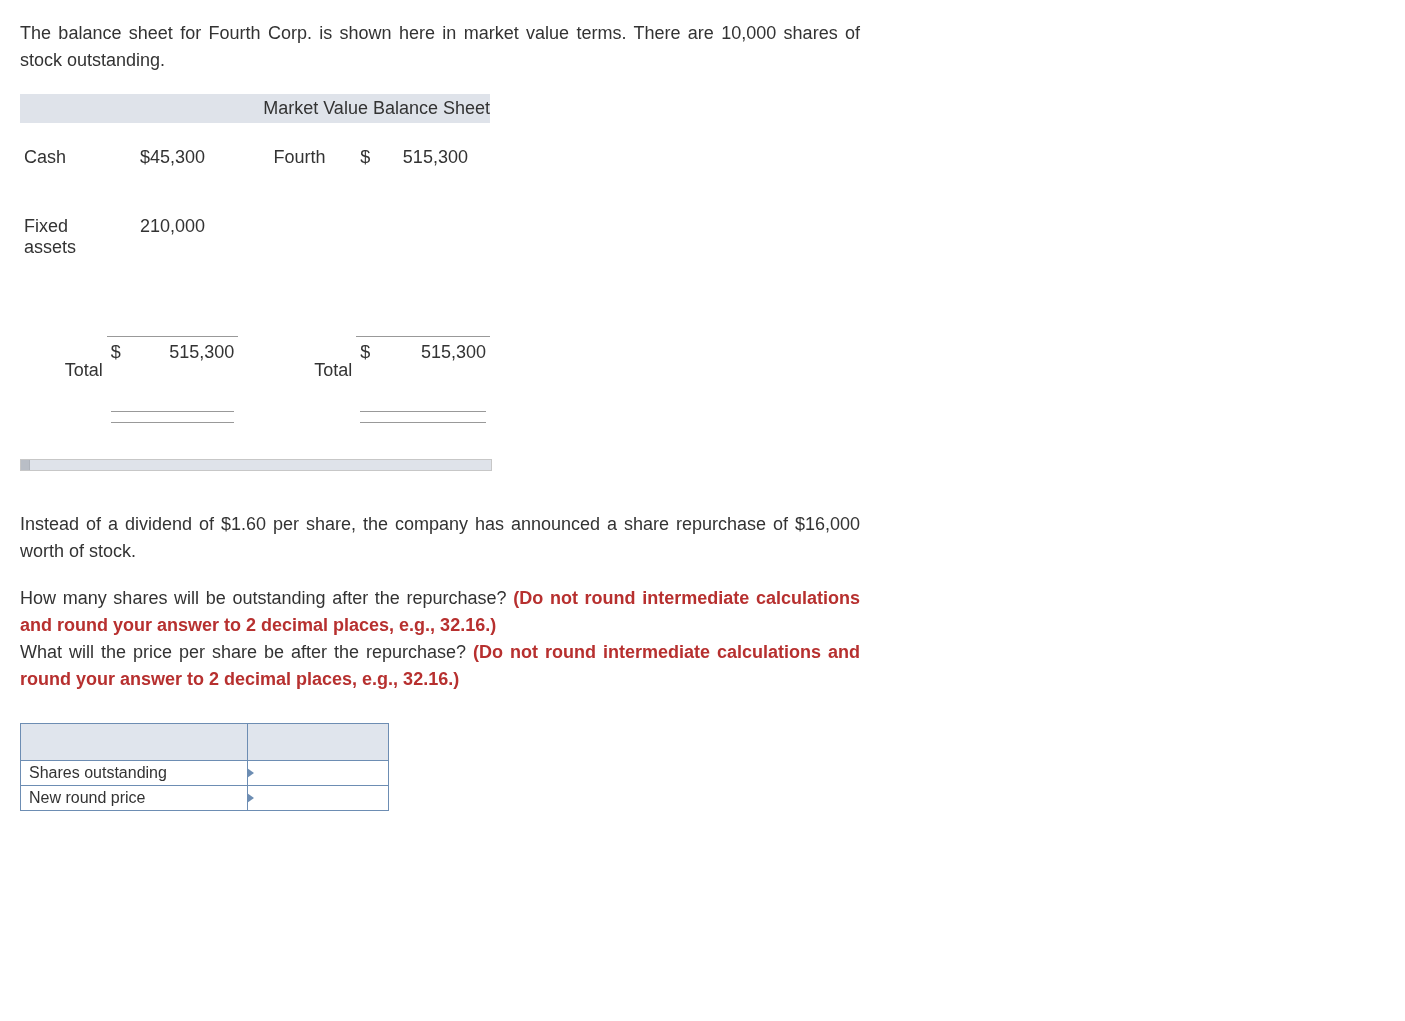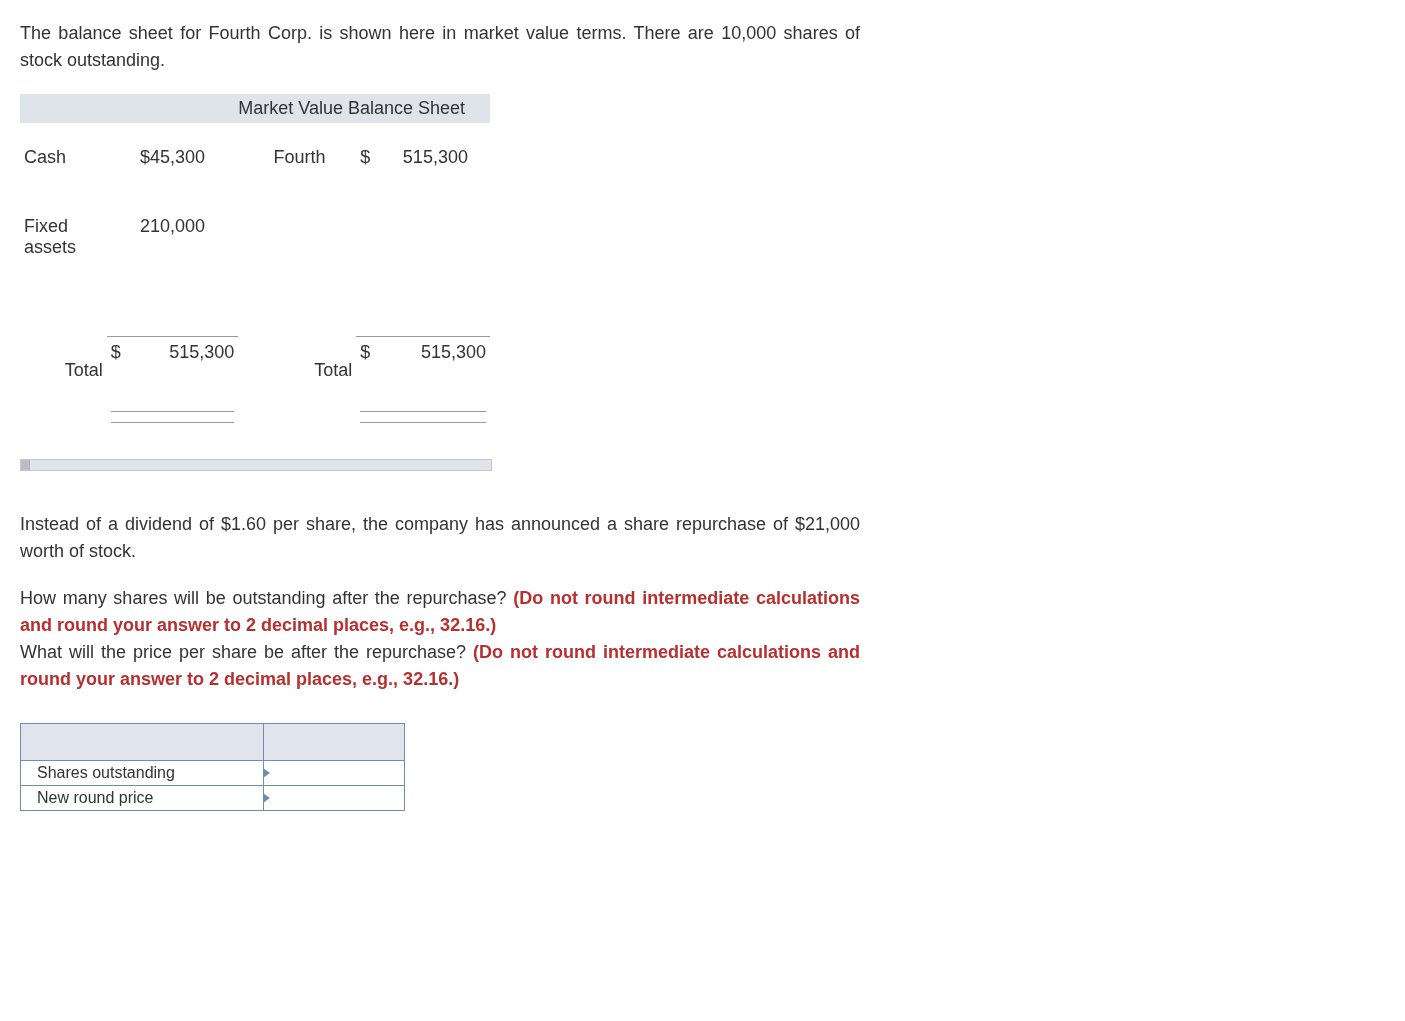--- a/index.html
+++ b/index.html
@@ -26,21 +26,21 @@
     border-collapse: collapse;
     width: 100%;
     font-size: 18px;
   }
   .balance-table td {
     padding: 24px 4px;
     vertical-align: top;
   }
   .hdr-row td {
     background: #dfe3ea;
-    text-align: left;
+    text-align: right;
     padding: 4px 0;
   }
   .hdr-row td:first-child {
     background: #dfe3ea;
   }
   .amount {
     text-align: center;
     white-space: nowrap;
   }
   .dollar {
@@ -95,21 +95,21 @@
     border: 1px solid #6d8db3;
     font-size: 16px;
     text-align: left;
   }
   .ans-header td {
     background: #e0e5ed;
     height: 34px;
   }
   .ans-label {
     width: 210px;
-    padding: 3px 16px;
+    padding: 3px 8px;
     font-size: 16px;
     margin-top: 28px;
   }
   .ans-input-cell {
     width: 140px;
     padding: 0;
     position: relative;
   }
   .ans-input {
     width: 100%;
@@ -209,21 +209,21 @@
             <div style="border-top:1px solid #999;height:10px;margin-top:6px;border-bottom:1px solid #999"></div>
           </td>
     </tr>
   </tbody>
     </table>
 </div>
 <div class="scroll-placeholder">
   <div class="scroll-thumb"></div>
 </div>
 
-<div class="para">Instead of a dividend of $1.60 per share, the company has announced a share repurchase of $21,000 worth of stock.</div>
+<div class="para">Instead of a dividend of $1.60 per share, the company has announced a share repurchase of $16,000 worth of stock.</div>
 
 <div class="questions">
   <span>How many shares will be outstanding after the repurchase? </span><span class="red">(Do not round intermediate calculations and round your answer to 2 decimal places, e.g., 32.16.)</span><br>
   <span>What will the price per share be after the repurchase? </span><span class="red">(Do not round intermediate calculations and round your answer to 2 decimal places, e.g., 32.16.)</span>
 </div>
 
 <table class="answer-table">
   <tbody>
       <tr class="ans-header">
     <td></td>

